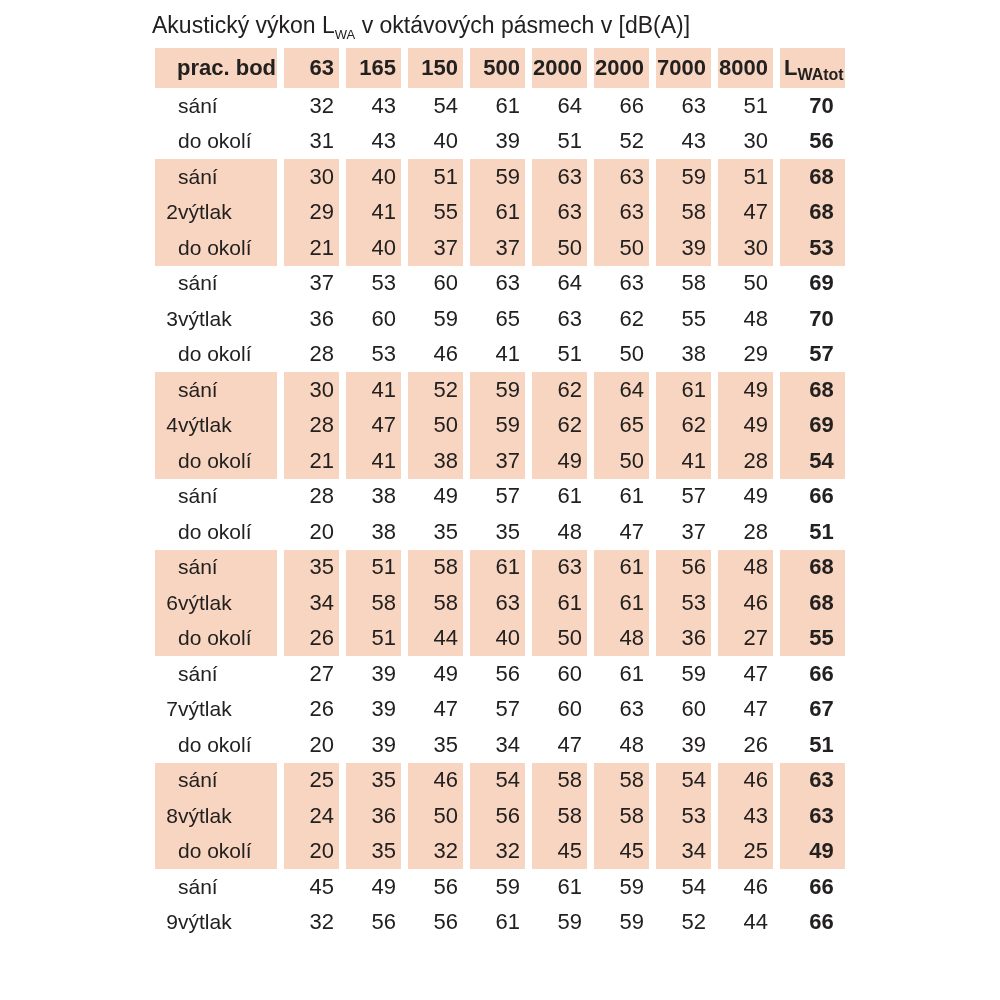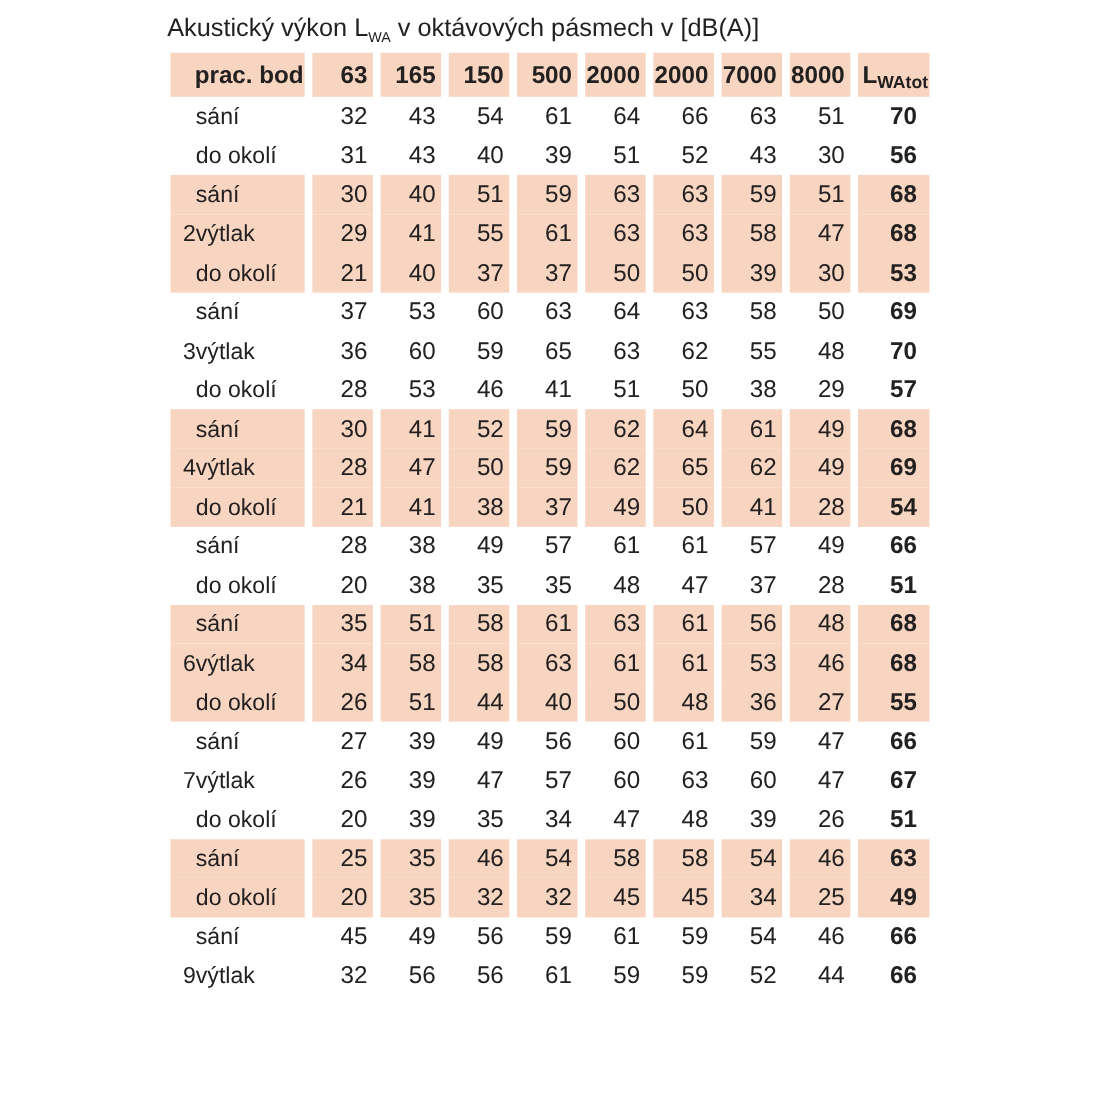--- a/index.html
+++ b/index.html
@@ -339,20 +339,32 @@
           <td class="c-num">35</td>
           <td class="c-num">46</td>
           <td class="c-num">54</td>
           <td class="c-num">58</td>
           <td class="c-num">58</td>
           <td class="c-num">54</td>
           <td class="c-num">46</td>
           <td class="c-total">63</td>
         </tr>
         <tr class="shaded">
+          <td class="c-first"><span class="pt">8</span><span class="lbl">výtlak</span></td>
+          <td class="c-num">24</td>
+          <td class="c-num">36</td>
+          <td class="c-num">50</td>
+          <td class="c-num">56</td>
+          <td class="c-num">58</td>
+          <td class="c-num">58</td>
+          <td class="c-num">53</td>
+          <td class="c-num">43</td>
+          <td class="c-total">63</td>
+        </tr>
+        <tr class="shaded">
           <td class="c-first"><span class="pt"></span><span class="lbl">do okolí</span></td>
           <td class="c-num">20</td>
           <td class="c-num">35</td>
           <td class="c-num">32</td>
           <td class="c-num">32</td>
           <td class="c-num">45</td>
           <td class="c-num">45</td>
           <td class="c-num">34</td>
           <td class="c-num">25</td>
           <td class="c-total">49</td>

